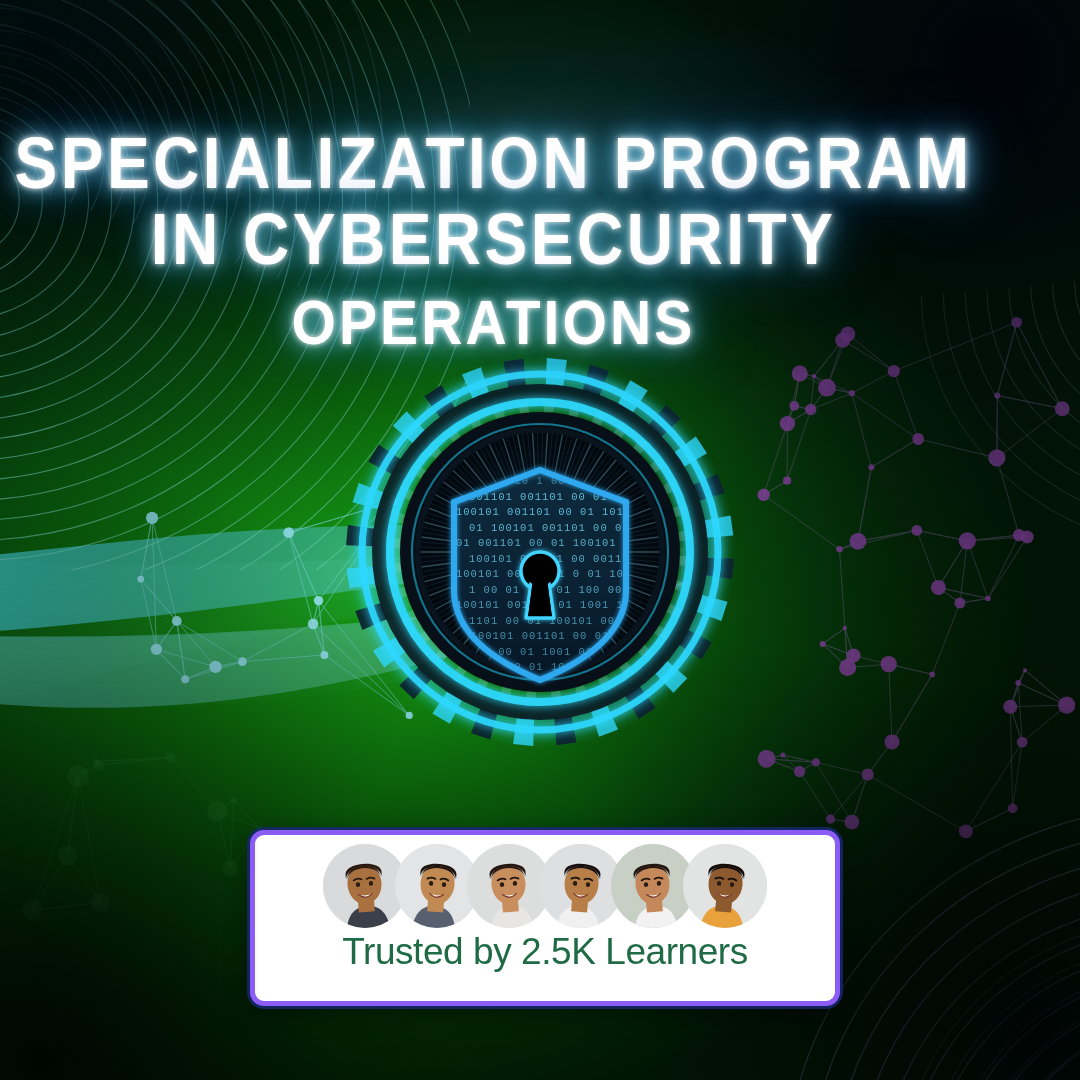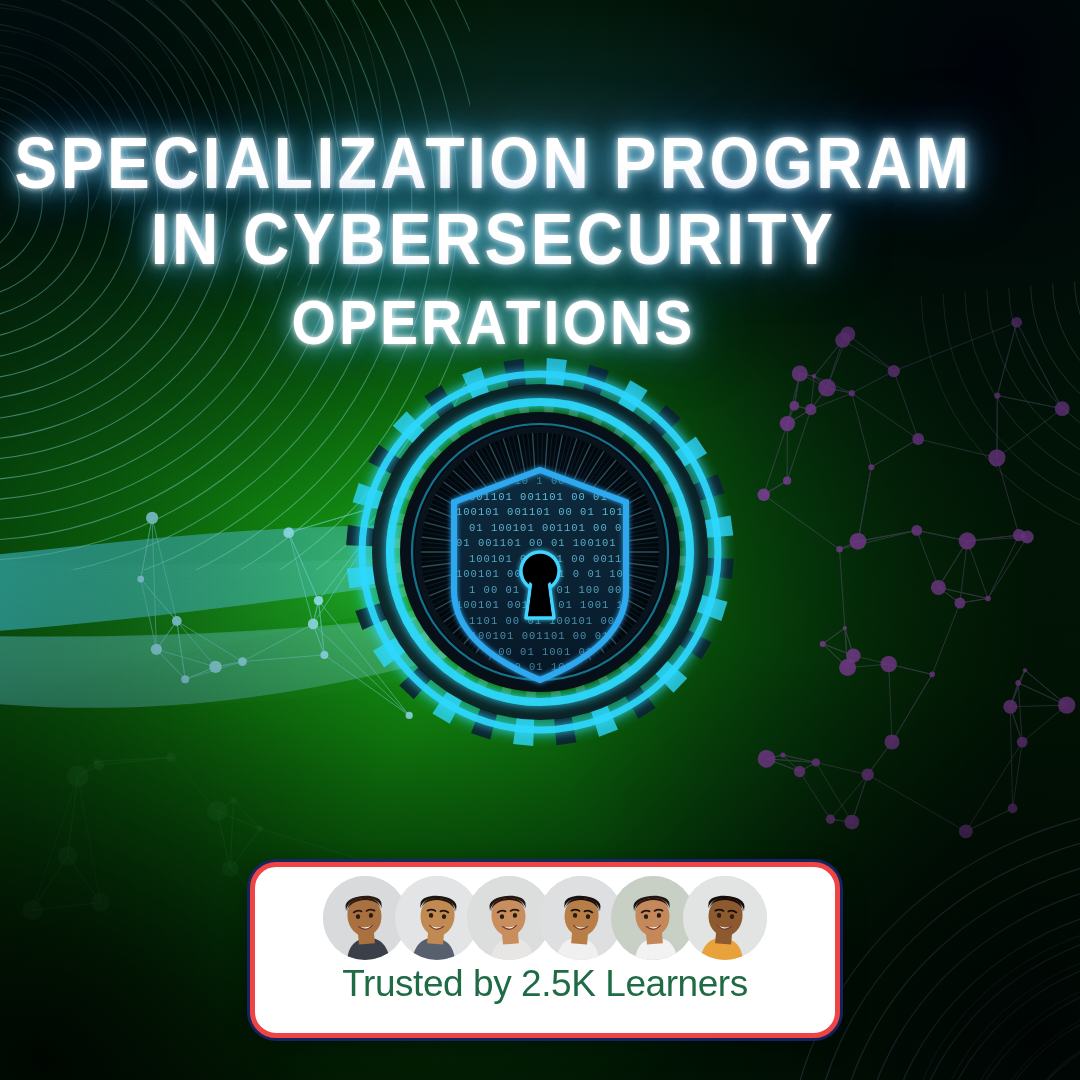--- a/index.html
+++ b/index.html
@@ -83,25 +83,25 @@
   #emblem {
     position: absolute;
     left: 340px; top: 352px;
     width: 400px; height: 400px;
     z-index: 5;
   }
 
   
   #trust-card {
     position: absolute;
-    left: 250px; top: 862px;
+    left: 250px; top: 830px;
     width: 580px; height: 166px;
     background: #ffffff;
-    border: 5px solid #ef4444;
-    border-radius: 26px;
+    border: 5px solid #8b5cf6;
+    border-radius: 14px;
     box-shadow: 0 0 0 3px rgba(22,40,110,0.85), 0 6px 26px rgba(0,0,0,0.45);
     z-index: 8;
     display: flex;
     flex-direction: column;
     align-items: center;
     justify-content: flex-start;
     overflow: hidden;
   }
   .avatar-row {
     display: flex;

